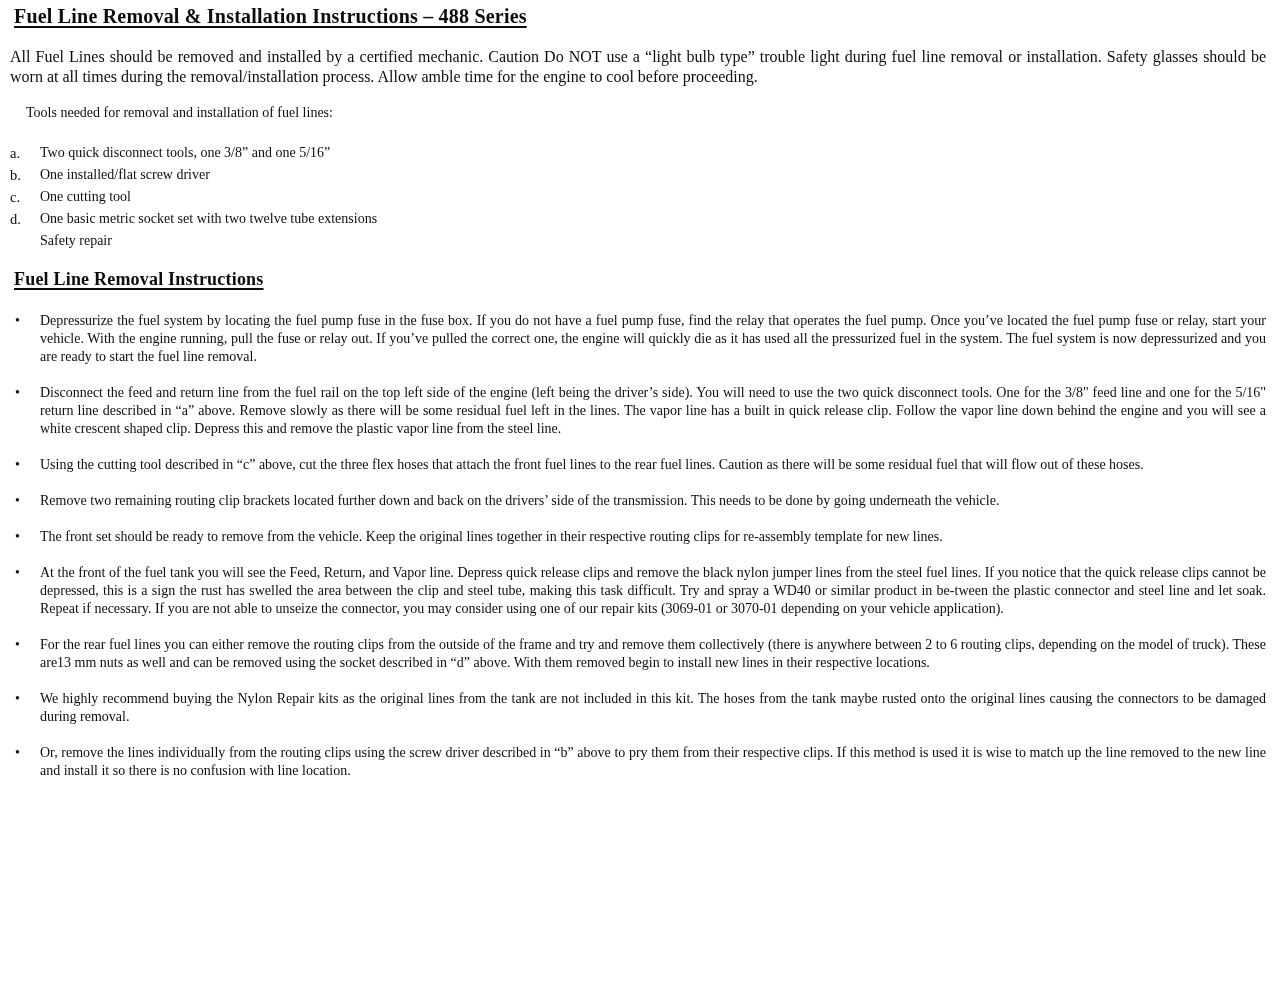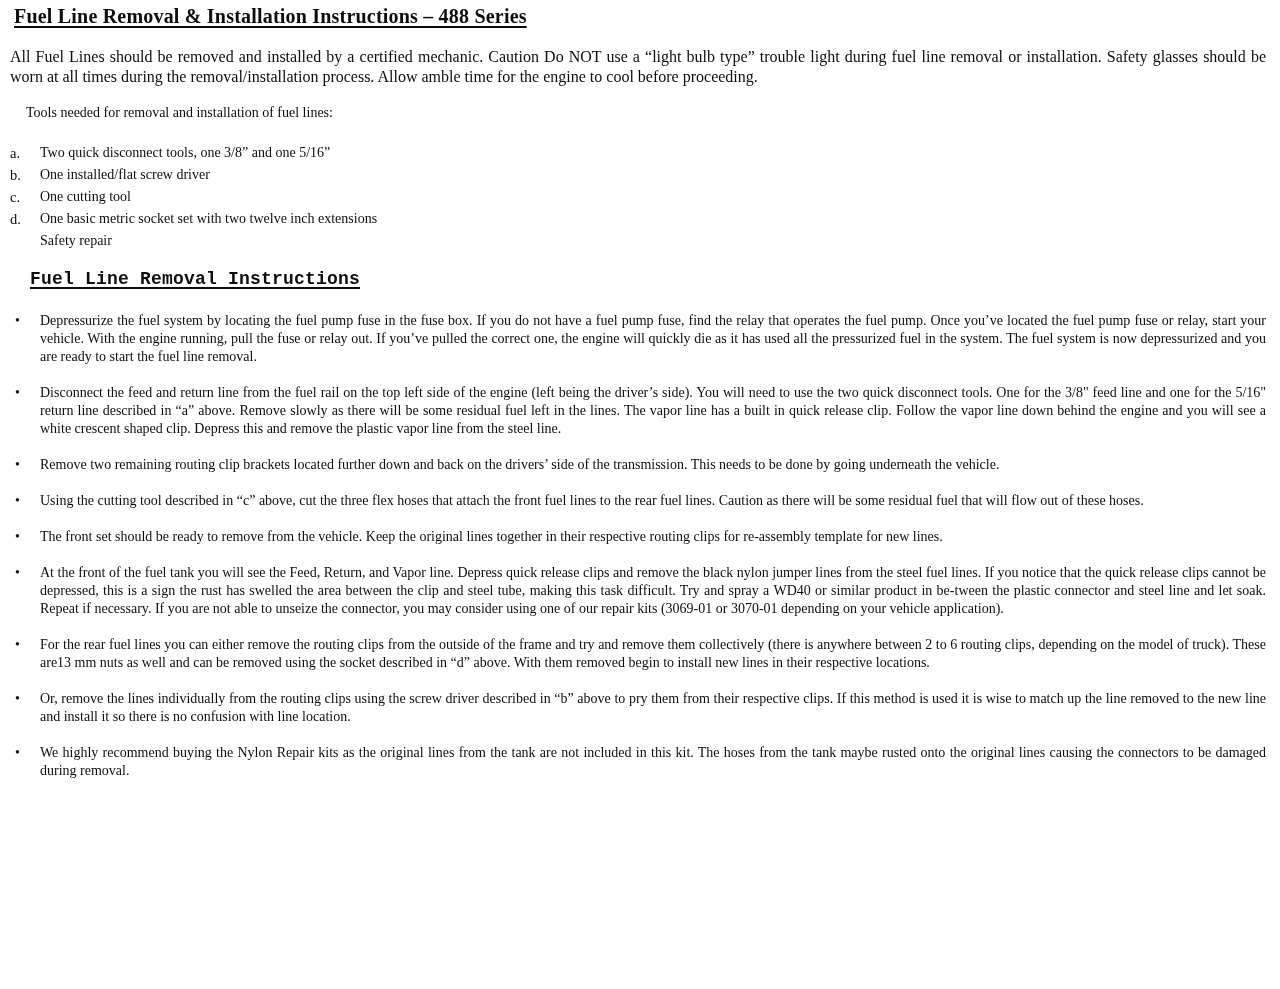--- a/index.html
+++ b/index.html
@@ -48,26 +48,25 @@
   .tool-marker {
     width: 30px;
     flex: none;
     font-size: 14.5px;
   }
   .tool-text { flex: 1; }
   .section-heading {
     font-size: 18px;
     font-weight: bold;
     line-height: 22px;
-    margin: 18px 0 22px 20px;
+    margin: 18px 0 22px 4px;
     text-decoration: underline;
     text-decoration-thickness: 1.5px;
     text-underline-offset: 3px;
     letter-spacing: 0.2px;
-    font-family: Liberation Mono, monospace;
   }
   ul.instructions {
     list-style: none;
     margin: 0;
     padding: 0;
   }
   ul.instructions li {
     position: relative;
     padding-left: 30px;
     margin-bottom: 18px;
@@ -102,34 +101,34 @@
       <div class="tool-item">
         <span class="tool-marker">b.</span>
         <span class="tool-text">One installed/flat screw driver</span>
       </div>
       <div class="tool-item">
         <span class="tool-marker">c.</span>
         <span class="tool-text">One cutting tool</span>
       </div>
       <div class="tool-item">
         <span class="tool-marker">d.</span>
-        <span class="tool-text">One basic metric socket set with two twelve inch extensions</span>
+        <span class="tool-text">One basic metric socket set with two twelve tube extensions</span>
       </div>
       <div class="tool-item">
         <span class="tool-marker"></span>
         <span class="tool-text">Safety repair</span>
       </div>
     </div>
 
   <h2 class="section-heading">Fuel Line Removal Instructions</h2>
 
   <ul class="instructions">
       <li>Depressurize the fuel system by locating the fuel pump fuse in the fuse box. If you do not have a fuel pump fuse, find the relay that operates the fuel pump. Once you’ve located the fuel pump fuse or relay, start your vehicle. With the engine running, pull the fuse or relay out. If you’ve pulled the correct one, the engine will quickly die as it has used all the pressurized fuel in the system. The fuel system is now depressurized and you are ready to start the fuel line removal.</li>
       <li>Disconnect the feed and return line from the fuel rail on the top left side of the engine (left being the driver’s side). You will need to use the two quick disconnect tools. One for the 3/8" feed line and one for the 5/16" return line described in “a” above. Remove slowly as there will be some residual fuel left in the lines. The vapor line has a built in quick release clip. Follow the vapor line down behind the engine and you will see a white crescent shaped clip. Depress this and remove the plastic vapor line from the steel line.</li>
+      <li>Using the cutting tool described in “c” above, cut the three flex hoses that attach the front fuel lines to the rear fuel lines. Caution as there will be some residual fuel that will flow out of these hoses.</li>
       <li>Remove two remaining routing clip brackets located further down and back on the drivers’ side of the transmission. This needs to be done by going underneath the vehicle.</li>
-      <li>Using the cutting tool described in “c” above, cut the three flex hoses that attach the front fuel lines to the rear fuel lines. Caution as there will be some residual fuel that will flow out of these hoses.</li>
       <li>The front set should be ready to remove from the vehicle. Keep the original lines together in their respective routing clips for re-assembly template for new lines.</li>
       <li>At the front of the fuel tank you will see the Feed, Return, and Vapor line. Depress quick release clips and remove the black nylon jumper lines from the steel fuel lines. If you notice that the quick release clips cannot be depressed, this is a sign the rust has swelled the area between the clip and steel tube, making this task difficult. Try and spray a WD40 or similar product in be-tween the plastic connector and steel line and let soak. Repeat if necessary. If you are not able to unseize the connector, you may consider using one of our repair kits (3069-01 or 3070-01 depending on your vehicle application).</li>
       <li>For the rear fuel lines you can either remove the routing clips from the outside of the frame and try and remove them collectively (there is anywhere between 2 to 6 routing clips, depending on the model of truck). These are13 mm nuts as well and can be removed using the socket described in “d” above. With them removed begin to install new lines in their respective locations.</li>
+      <li>We highly recommend buying the Nylon Repair kits as the original lines from the tank are not included in this kit. The hoses from the tank maybe rusted onto the original lines causing the connectors to be damaged during removal.</li>
       <li>Or, remove the lines individually from the routing clips using the screw driver described in “b” above to pry them from their respective clips. If this method is used it is wise to match up the line removed to the new line and install it so there is no confusion with line location.</li>
-      <li>We highly recommend buying the Nylon Repair kits as the original lines from the tank are not included in this kit. The hoses from the tank maybe rusted onto the original lines causing the connectors to be damaged during removal.</li>
     </ul>
 </div>
 
 </body></html>

